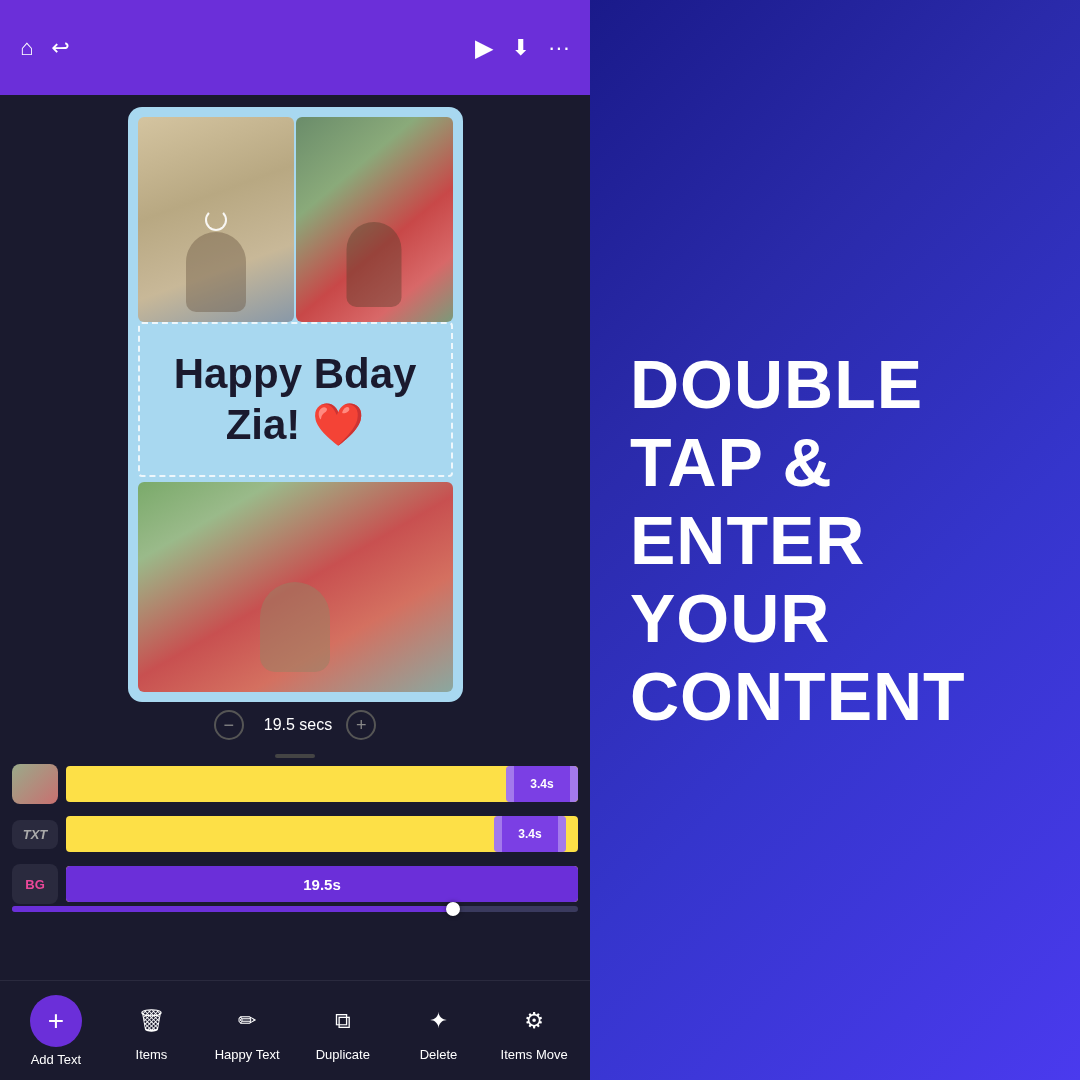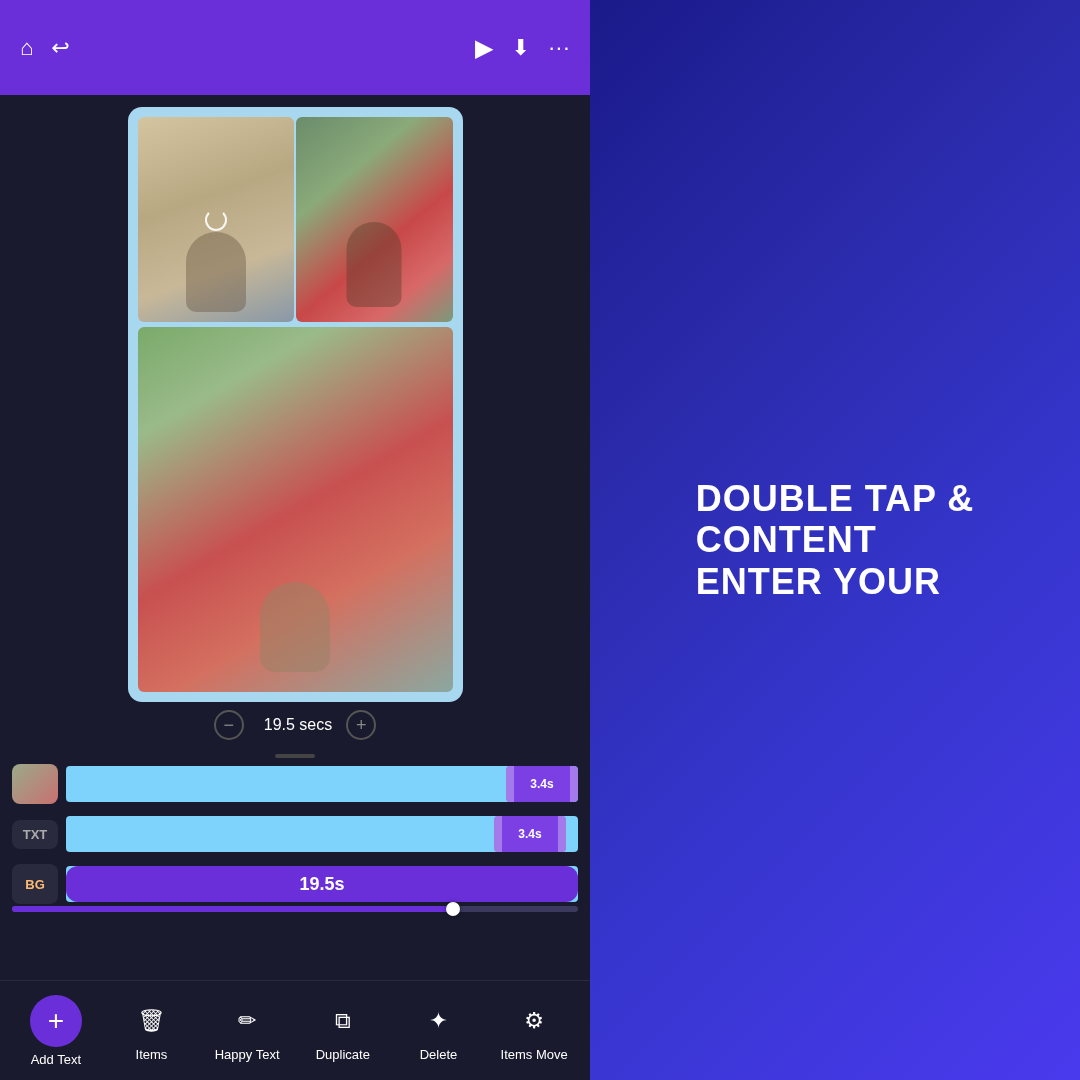--- a/index.html
+++ b/index.html
@@ -258,21 +258,21 @@
       background: #2a2a3e;
       color: #aaa;
       font-size: 13px;
       font-weight: bold;
       border-radius: 8px;
     }
 
     .track-bar-container {
       flex: 1;
       height: 36px;
-      background: #7dd3fc;
+      background: #fde047;
       border-radius: 4px;
       position: relative;
       overflow: hidden;
     }
 
     .track-clip {
       position: absolute;
       height: 100%;
       background: #7b3fe4;
       border-radius: 4px;
@@ -396,21 +396,21 @@
       height: 1080px;
       background: linear-gradient(135deg, #1a1a8a 0%, #2a2aaa 30%, #3535cc 60%, #4a3aee 100%);
       display: flex;
       align-items: center;
       justify-content: center;
       padding: 40px;
     }
 
     .cta-text {
       color: white;
-      font-size: 36px;
+      font-size: 68px;
       font-weight: 900;
       text-transform: uppercase;
       line-height: 1.15;
       letter-spacing: 1px;
     }
 
     
     .drag-handle {
       width: 40px;
       height: 4px;
@@ -439,20 +439,27 @@
   <div class="canvas-area">
     <div class="canvas-frame">
 
       <div class="canvas-top-photos">
         <div class="photo-placeholder photo-left">
           <div class="rotate-indicator"></div>
         </div>
         <div class="photo-placeholder photo-right"></div>
       </div>
 
+      <div class="text-overlay">
+        <div class="birthday-text">
+          <span>Happy Bday</span><br>
+          <span>Zia!</span>
+          <span class="heart-emoji">❤️</span>
+        </div>
+      </div>
 
       <div class="canvas-bottom-photo"></div>
     </div>
 
     <div class="timer-row">
       <button class="timer-btn">−</button>
       <span class="timer-value">19.5 secs</span>
       <button class="timer-btn">+</button>
     </div>
 
@@ -464,34 +471,34 @@
         <div class="track-bar-container">
           <div class="track-clip track-clip-img">
             <div class="clip-handle clip-handle-left"></div>
             <span>3.4s</span>
             <div class="clip-handle clip-handle-right"></div>
           </div>
         </div>
       </div>
 
       <div class="timeline-row">
-        <div class="track-label track-label-txt" style="width:46px; height:29px; flex-shrink:0; font-size:13px; font-weight:bold; color:#aaa; background:#2a2a3e; border-radius:8px; display:flex; align-items:center; justify-content:center;">TXT</div>
+        <div class="track-label track-label-txt" style="width:46px; height:29px; flex-shrink:0; font-size:13px; font-weight:bold; color:#aaa; background:#2a2a3e; border-radius:8px; display:flex; align-items:center; justify-content:center;font-style:italic;">TXT</div>
         <div class="track-bar-container">
           <div class="track-clip track-clip-txt">
             <div class="clip-handle clip-handle-left"></div>
             <span>3.4s</span>
             <div class="clip-handle clip-handle-right"></div>
           </div>
         </div>
       </div>
 
       <div class="timeline-row">
-        <div class="track-label track-label-bg" style="width:46px; height:40px; flex-shrink:0; font-size:13px; font-weight:bold; color:#fdba74; background:#2a2a3e; border-radius:8px; display:flex; align-items:center; justify-content:center;">BG</div>
+        <div class="track-label track-label-bg" style="width:46px; height:40px; flex-shrink:0; font-size:13px; font-weight:bold; color:#ec4899; background:#2a2a3e; border-radius:8px; display:flex; align-items:center; justify-content:center;">BG</div>
         <div class="track-bar-container">
-          <div class="track-clip track-clip-bg" style="position:absolute; left:0; right:0; height:100%; background:#6b2fd9; border-radius:12px; display:flex; align-items:center; justify-content:center; font-size:18px; color:white; font-weight:600;">
+          <div class="track-clip track-clip-bg" style="position:absolute; left:0; right:0; height:100%; background:#6b2fd9; border-radius:0; display:flex; align-items:center; justify-content:center; font-size:15px; color:white; font-weight:600;">
             <span>19.5s</span>
           </div>
         </div>
       </div>
 
     </div>
 
     <div class="scrubber-row">
       <div class="scrubber-fill"></div>
       <div class="scrubber-thumb"></div>
@@ -531,16 +538,16 @@
       <div class="toolbar-icon">⚙</div>
       <span class="toolbar-label">Items Move</span>
     </div>
 
   </div>
 </div>
 
 <div class="right-panel">
   <div class="cta-text">
     <div>DOUBLE TAP &amp;</div>
+    <div>ENTER YOUR</div>
     <div>CONTENT</div>
-    <div>ENTER YOUR</div>
   </div>
 </div>
 
 </body></html>

